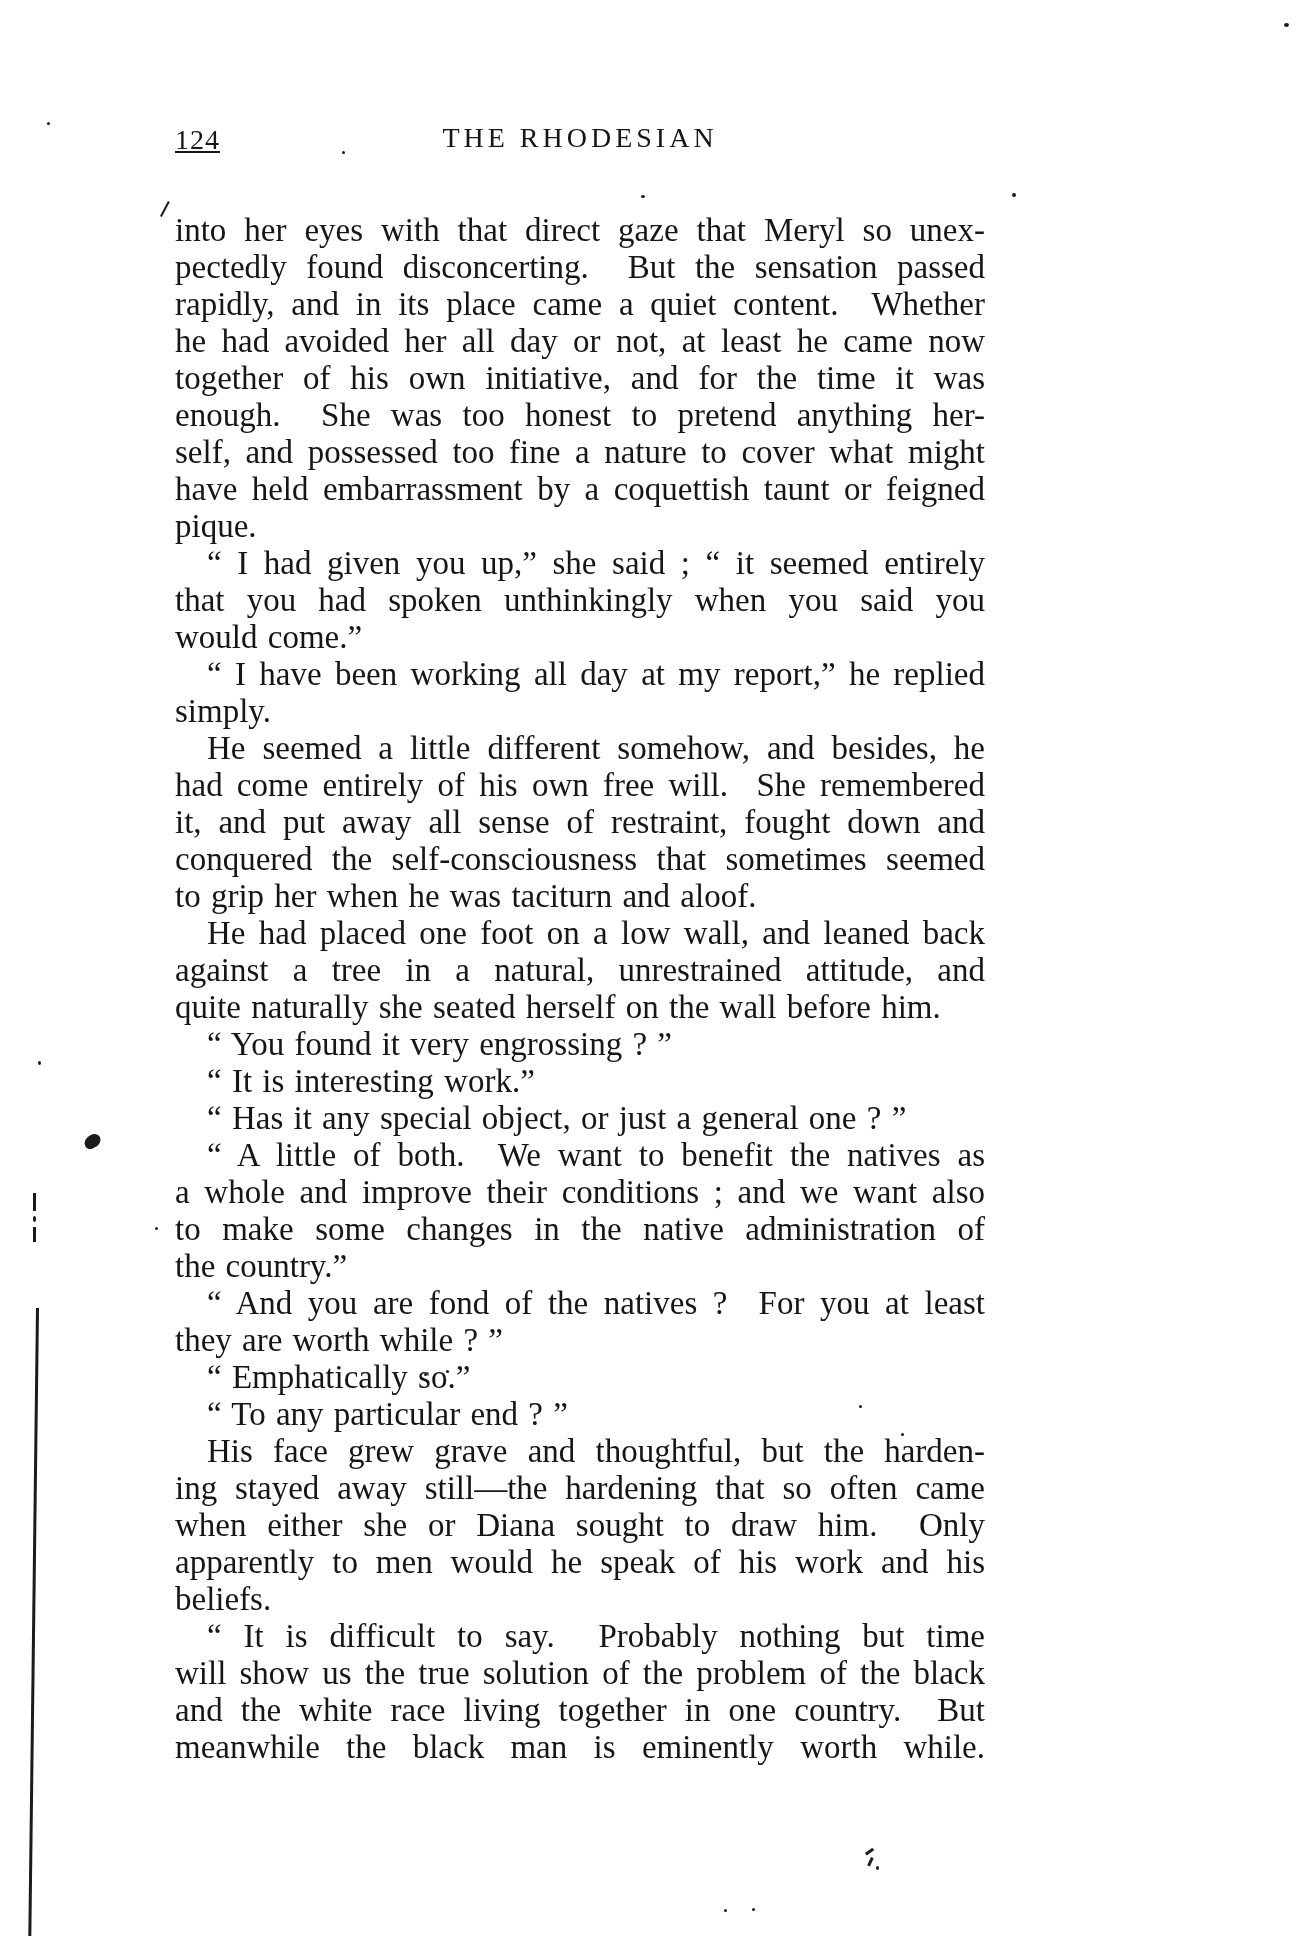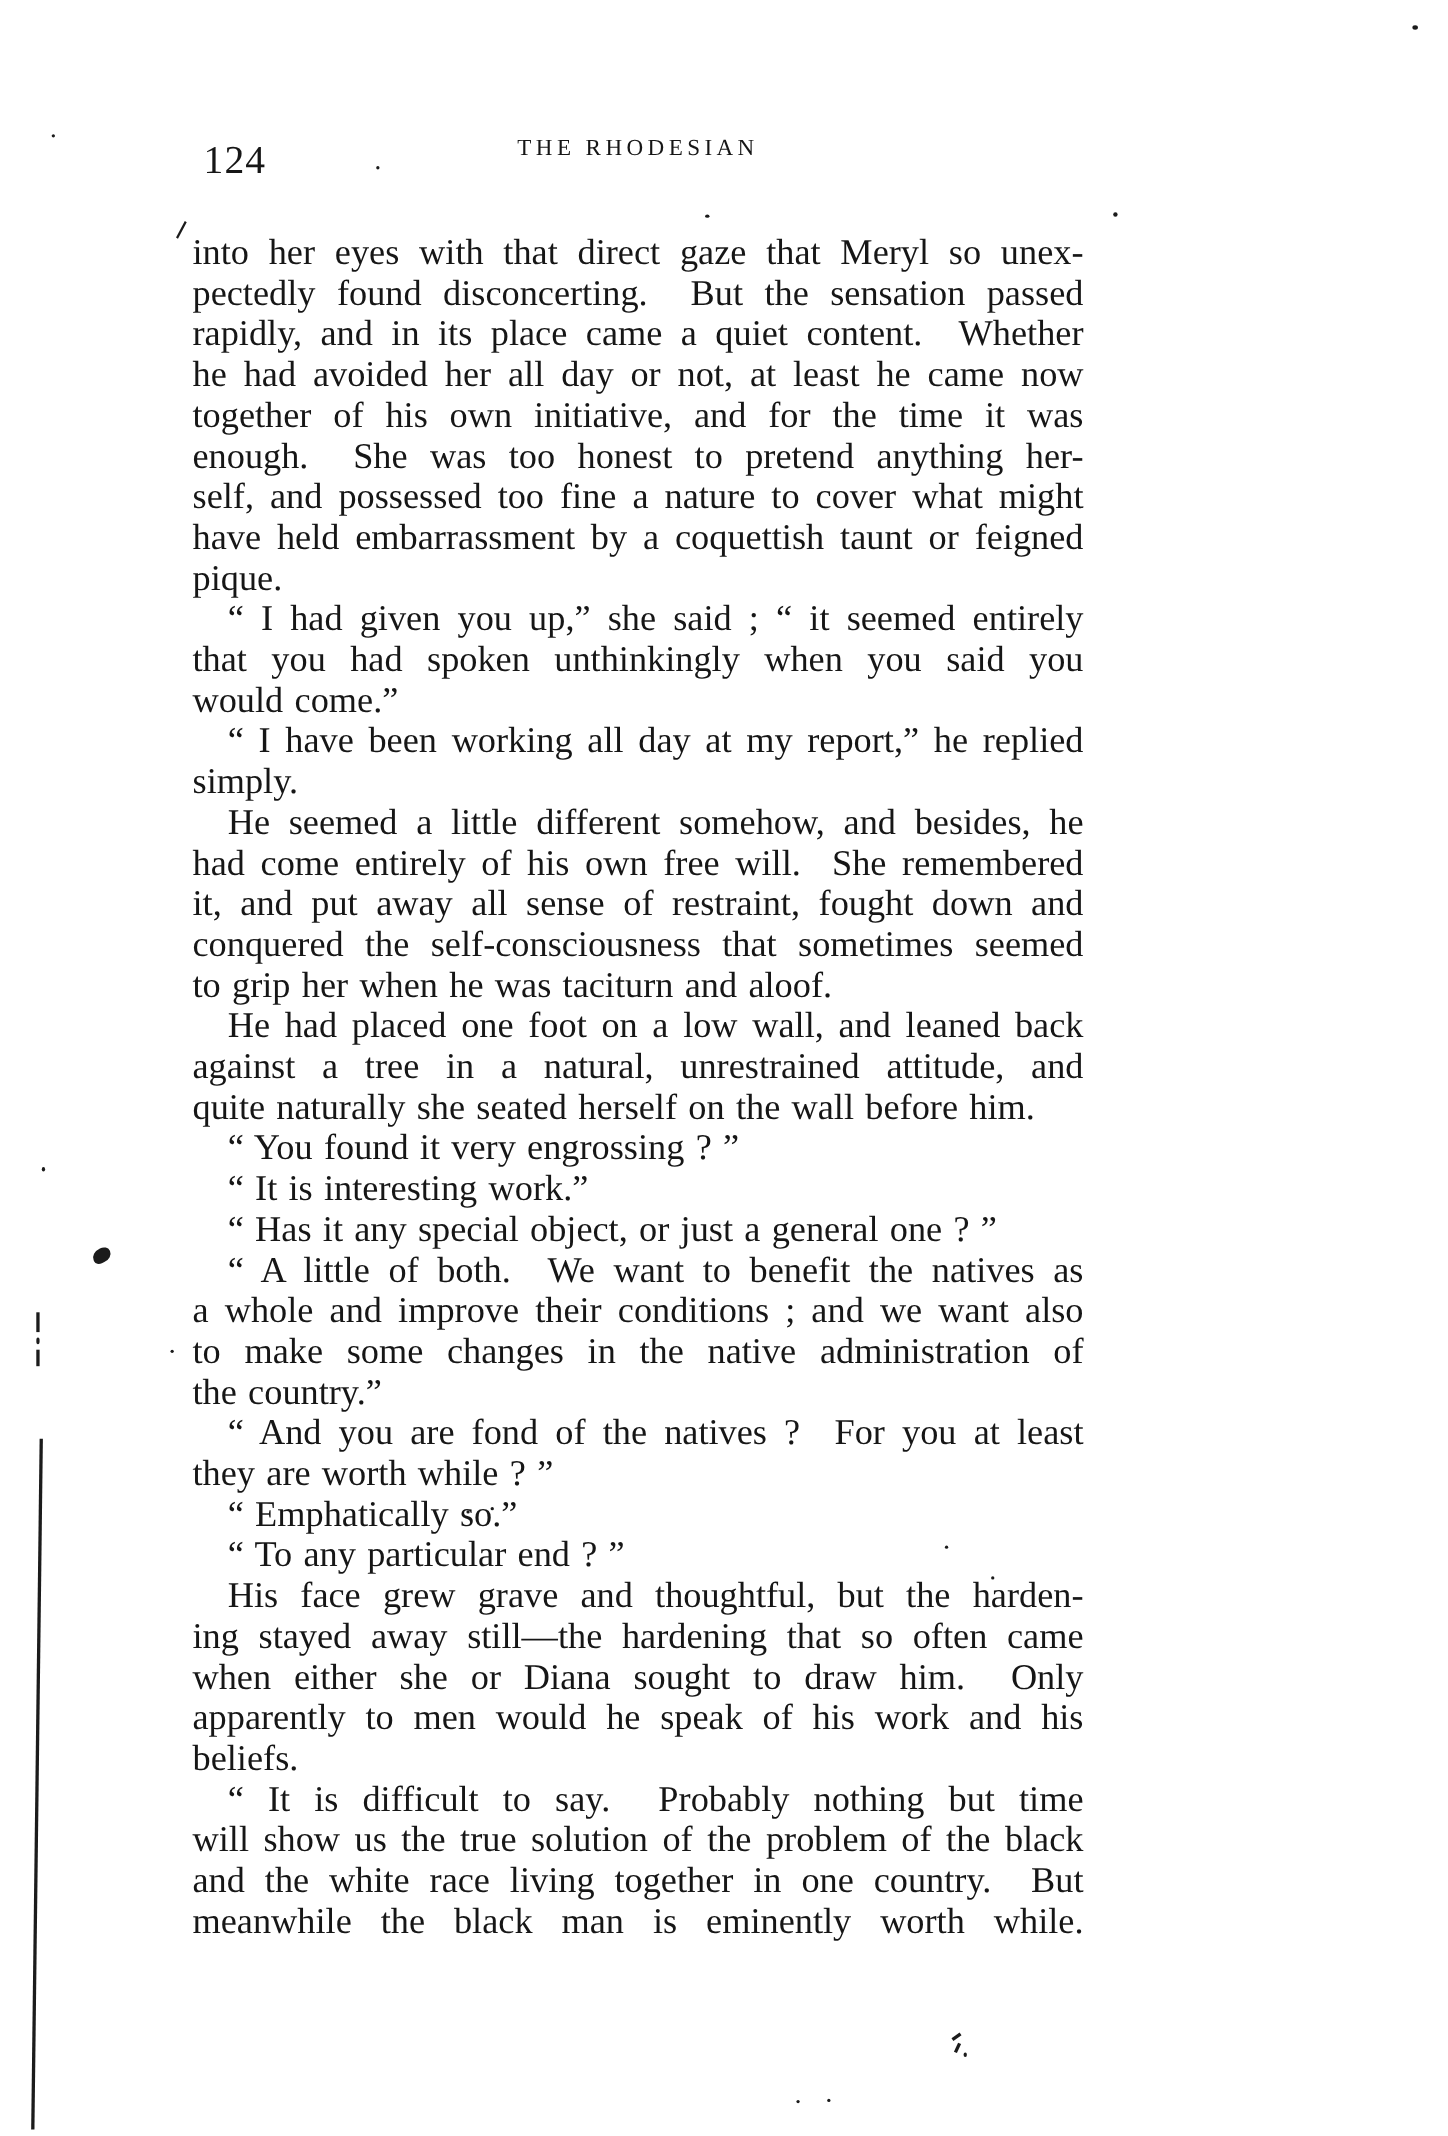--- a/index.html
+++ b/index.html
@@ -24,32 +24,33 @@
   }
   .header {
     position: absolute;
     top: 122px;
     left: 175px;
     width: 810px;
     height: 42px;
   }
   .page-number {
     position: absolute;
-    left: 10px;
+    left: 0;
     top: 2px;
-    font-size: 36px;
+    font-size: 28px;
     letter-spacing: 1px;
+    text-decoration: underline;
   }
   .running-title {
     position: absolute;
     left: 0;
     right: 0;
     top: 0;
     text-align: center;
-    font-size: 21px;
+    font-size: 28px;
     letter-spacing: 4px;
   }
   .text-block {
     position: absolute;
     top: 212px;
     left: 175px;
     width: 810px;
   }
   .para { margin: 0; padding: 0; }
   .para.indent .line:first-child { text-indent: 32px; }

